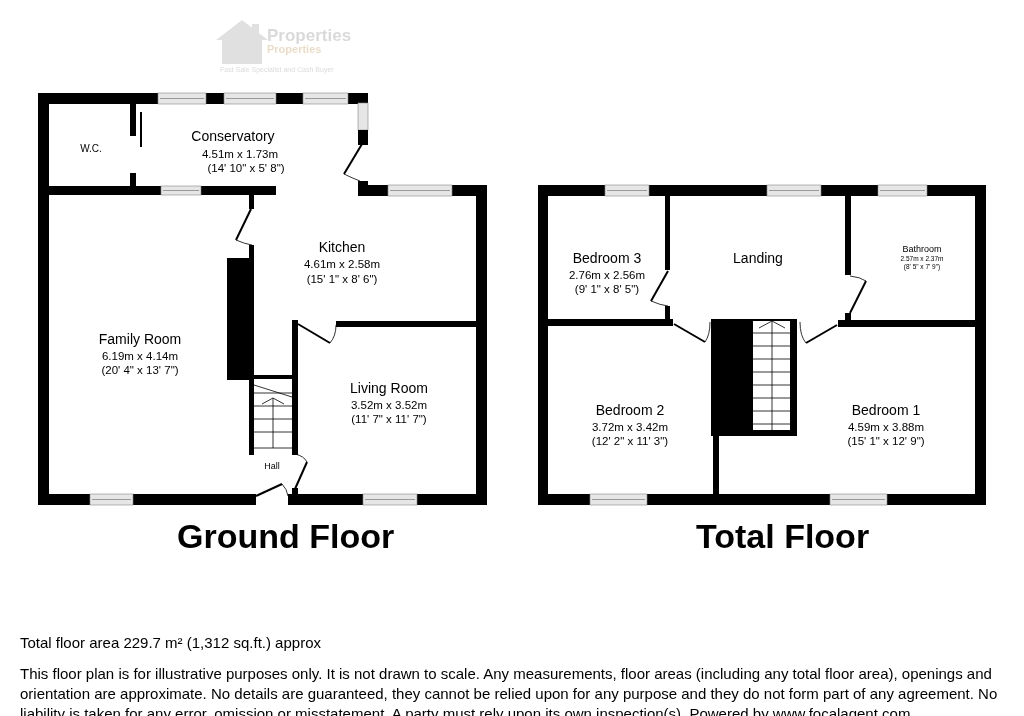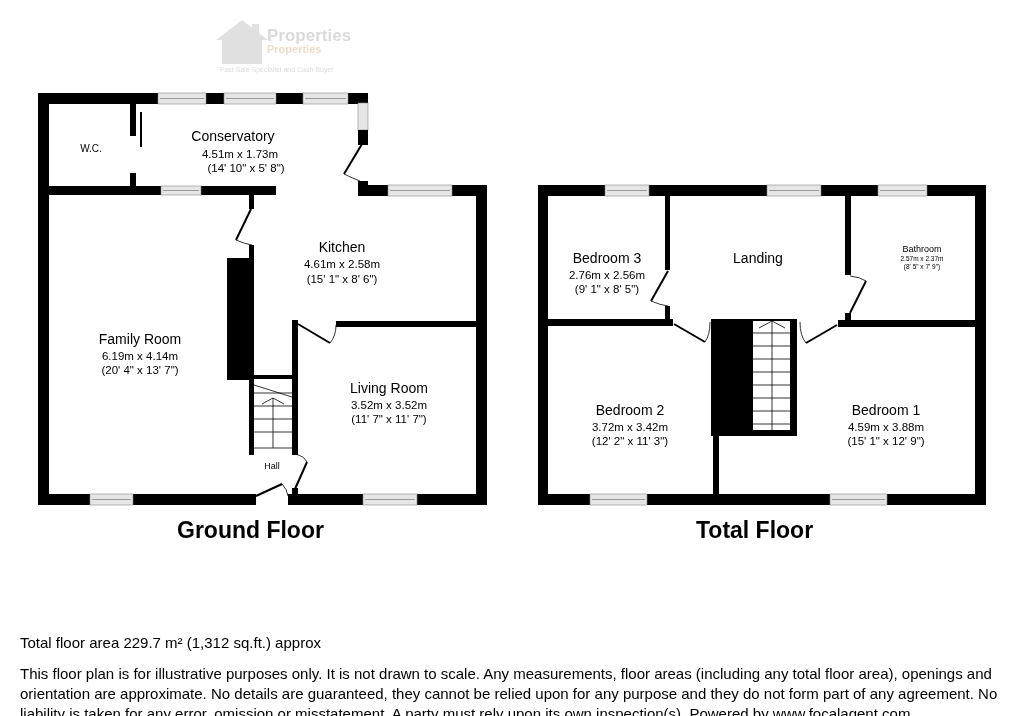--- a/index.html
+++ b/index.html
@@ -8,21 +8,21 @@
   .logo { position: absolute; left: 212px; top: 18px; width: 150px; height: 62px; opacity: 0.22; }
   .logo .brand1 { position: absolute; left: 55px; top: 8px; font-size: 17px; font-weight: bold; color: #555; }
   .logo .brand2 { position: absolute; left: 55px; top: 25px; font-size: 11px; font-weight: bold; color: #a16207; }
   .logo .tag { position: absolute; left: 8px; top: 48px; font-size: 7px; color: #555; white-space: nowrap; }
   svg.plan { position: absolute; left: 0; top: 0; }
   .room-name { font-family: "Liberation Sans", sans-serif; font-size: 14px; fill: #000; text-anchor: middle; }
   .room-dim { font-family: "Liberation Sans", sans-serif; font-size: 11.5px; fill: #000; text-anchor: middle; }
   .room-small { font-family: "Liberation Sans", sans-serif; font-size: 10px; fill: #000; text-anchor: middle; }
   .tiny-name { font-family: "Liberation Sans", sans-serif; font-size: 9px; fill: #000; text-anchor: middle; }
   .tiny-dim { font-family: "Liberation Sans", sans-serif; font-size: 6.5px; fill: #000; text-anchor: middle; }
-  .floor-title { position: absolute; top: 517px; font-size: 23px; font-weight: bold; }
+  .floor-title { position: absolute; top: 517px; font-size: 34px; font-weight: bold; }
   .ground-title { left: 177px; }
   .first-title { left: 696px; }
   .total { position: absolute; left: 20px; top: 634px; font-size: 15px; }
   .disclaimer { position: absolute; left: 20px; top: 664px; width: 985px; font-size: 15px; line-height: 20px; }
 </style>
 </head>
 <body>
 
 <div class="logo">
   <svg width="60" height="48" style="position:absolute;left:0;top:0">

